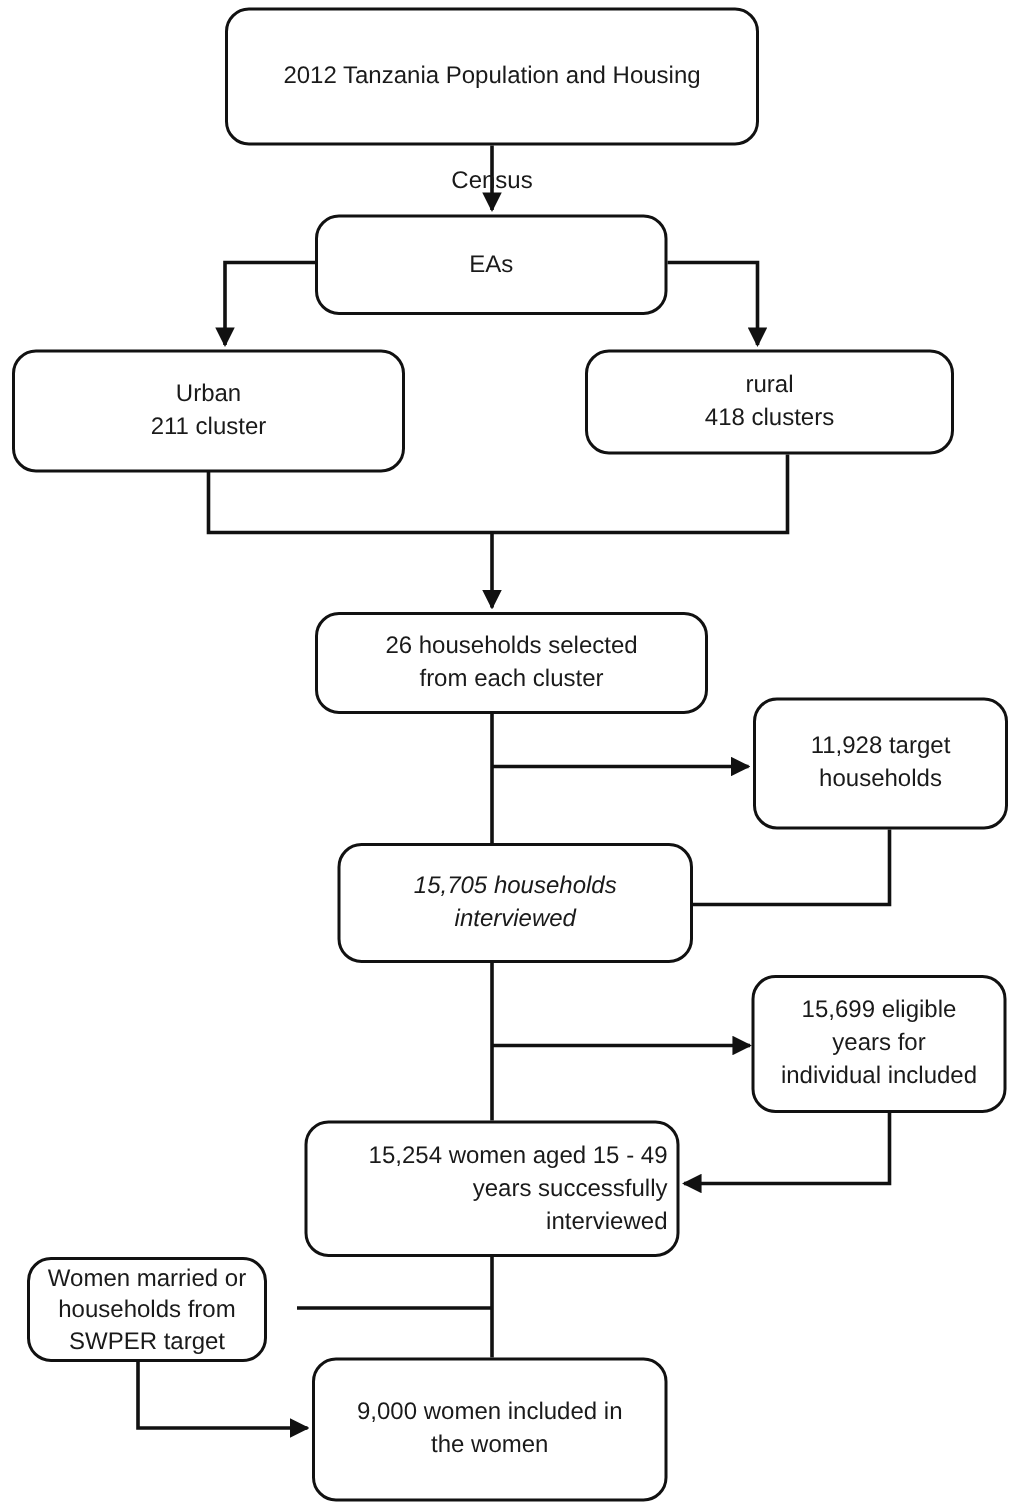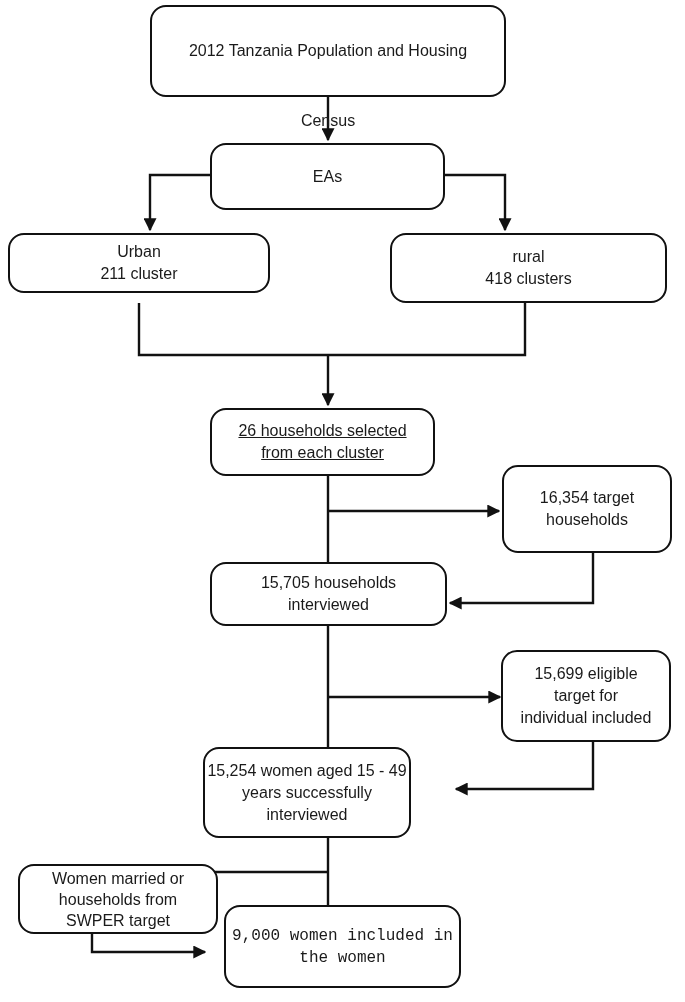--- a/index.html
+++ b/index.html
@@ -75,61 +75,61 @@
   <div class="node" style="left:150px; top:5px; width:356px; height:92px;gap:48px;">
     <div class="line">Sample frame</div>
     <div class="line">2012 Tanzania Population and Housing</div>
     <div class="line">Census</div>
   </div>
 
   <div class="node" style="left:210px; top:143px; width:235px; height:67px;">
     <div class="line">EAs</div>
   </div>
 
-  <div class="node" style="left:8px; top:233px; width:262px; height:60px;">
+  <div class="node" style="left:8px; top:233px; width:262px; height:82px;">
     <div class="line">Urban</div>
     <div class="line">211 cluster</div>
   </div>
 
-  <div class="node" style="left:390px; top:233px; width:277px; height:70px;">
+  <div class="node" style="left:390px; top:233px; width:246px; height:70px;">
     <div class="line">rural</div>
     <div class="line">418 clusters</div>
   </div>
 
-  <div class="node" style="left:210px; top:408px; width:225px; height:68px;text-decoration:underline;">
+  <div class="node" style="left:210px; top:408px; width:262px; height:68px;">
     <div class="line">26 households selected</div>
     <div class="line">from each cluster</div>
   </div>
 
   <div class="node" style="left:502px; top:465px; width:170px; height:88px;">
-    <div class="line">16,354 target</div>
+    <div class="line">11,928 target</div>
     <div class="line">households</div>
   </div>
 
-  <div class="node" style="left:210px; top:562px; width:237px; height:64px;">
+  <div class="node" style="left:225px; top:562px; width:237px; height:80px;font-style:italic;">
     <div class="line">15,705 households</div>
     <div class="line">interviewed</div>
   </div>
 
   <div class="node" style="left:501px; top:650px; width:170px; height:92px;">
     <div class="line">15,699 eligible</div>
-    <div class="line">target for</div>
+    <div class="line">years for</div>
     <div class="line">individual included</div>
   </div>
 
-  <div class="node" style="left:203px; top:747px; width:208px; height:91px;">
+  <div class="node" style="left:203px; top:747px; width:250px; height:91px;align-items:flex-end;">
     <div class="line">15,254 women aged 15 - 49</div>
     <div class="line">years successfully</div>
     <div class="line">interviewed</div>
   </div>
 
-  <div class="node" style="left:18px; top:864px; width:200px; height:70px; line-height:21px;">
+  <div class="node" style="left:18px; top:838px; width:160px; height:70px; line-height:21px;">
     <div class="line">Women married or</div>
     <div class="line">households from</div>
     <div class="line">SWPER target</div>
   </div>
 
-  <div class="node" style="left:224px; top:905px; width:237px; height:83px;font-family:Liberation Mono, monospace;">
+  <div class="node" style="left:208px; top:905px; width:237px; height:96px;">
     <div class="line">9,000 women included in</div>
     <div class="line">the women</div>
   </div>
 
 </div>
 
 </body></html>

